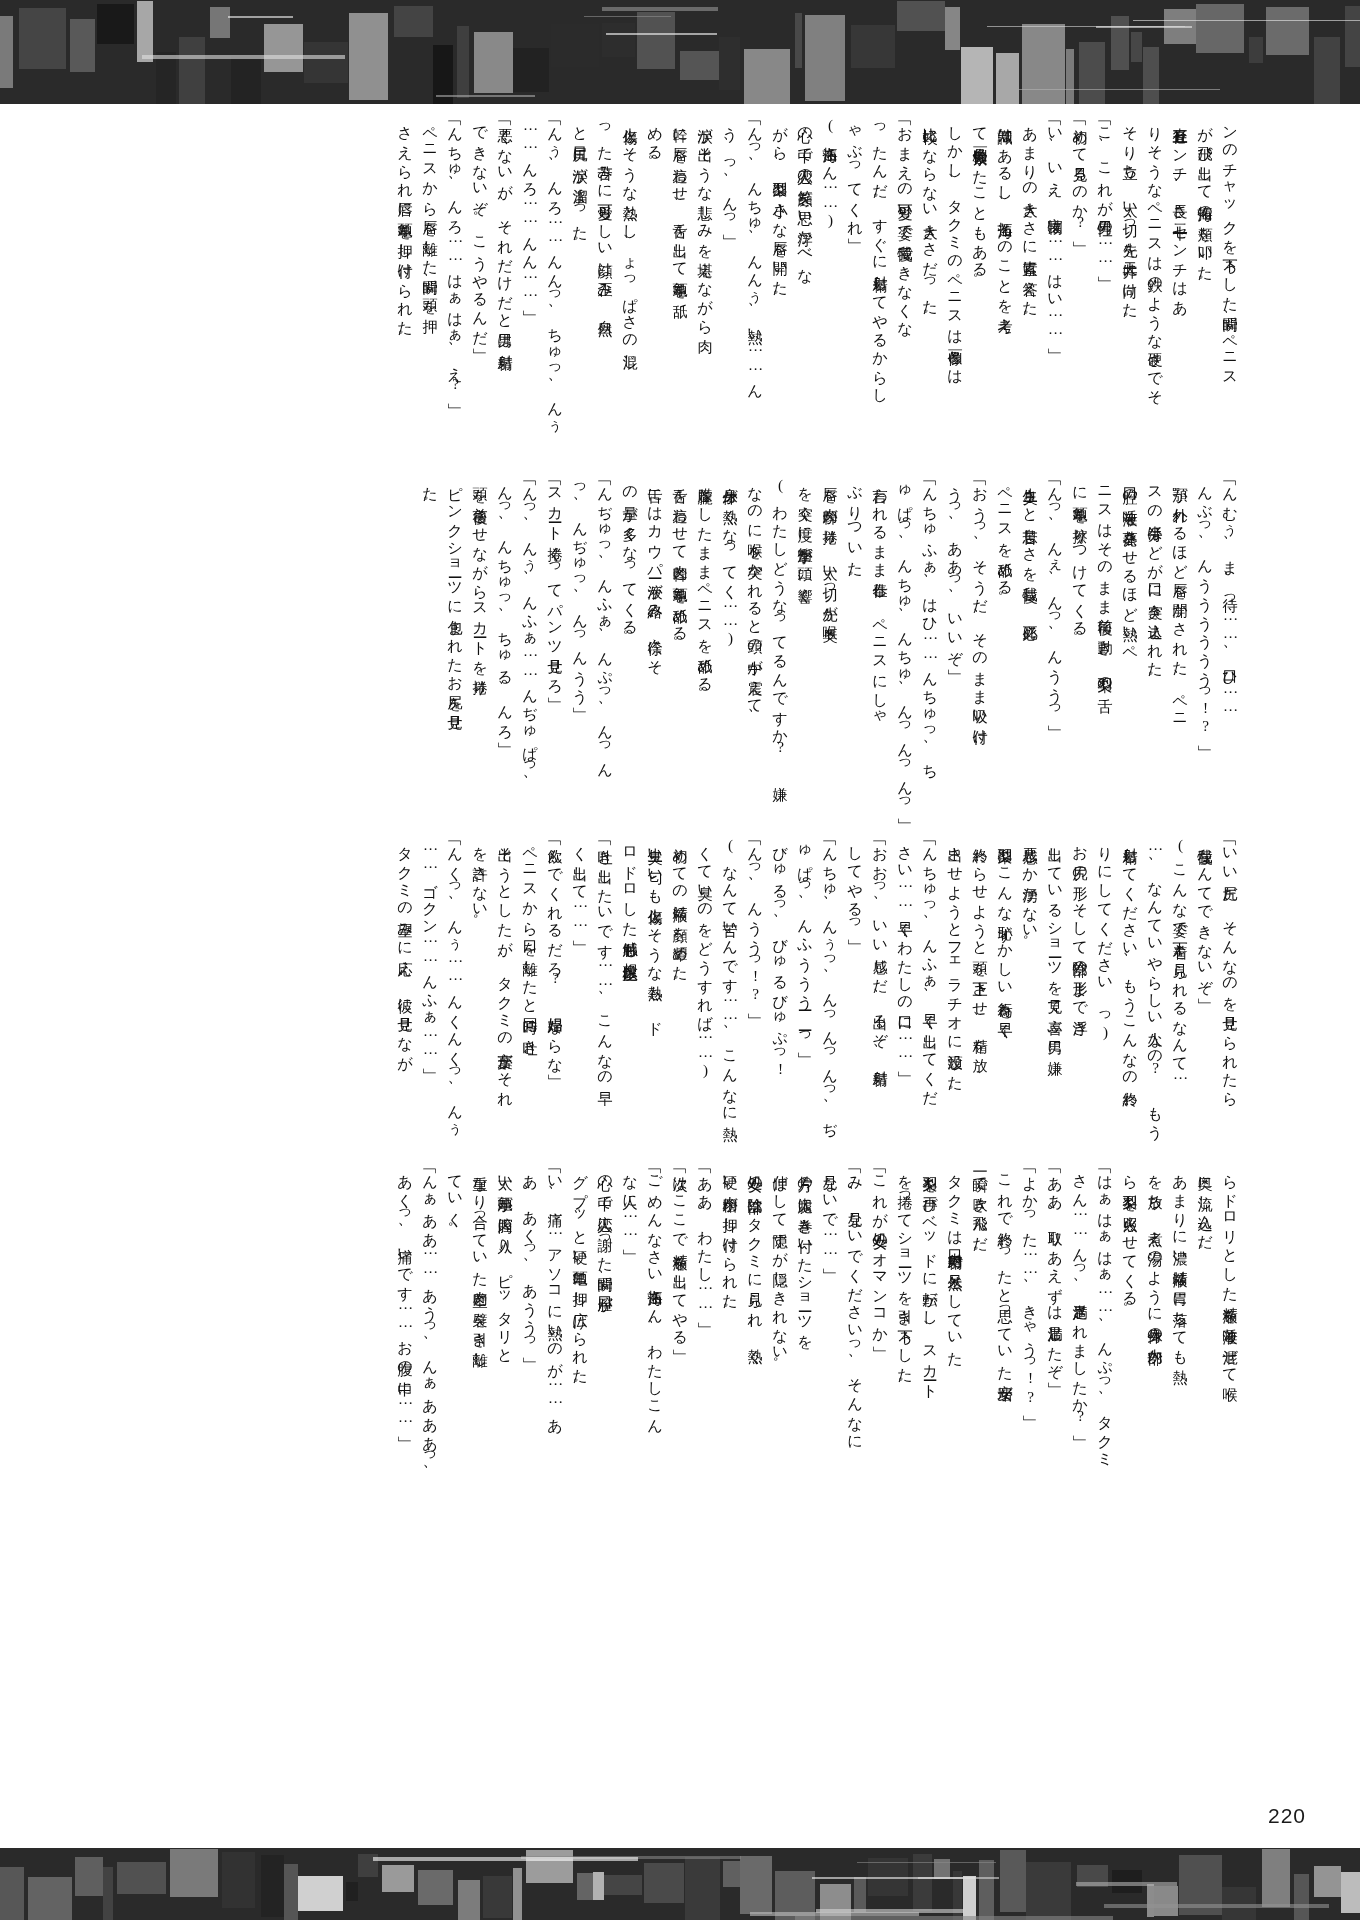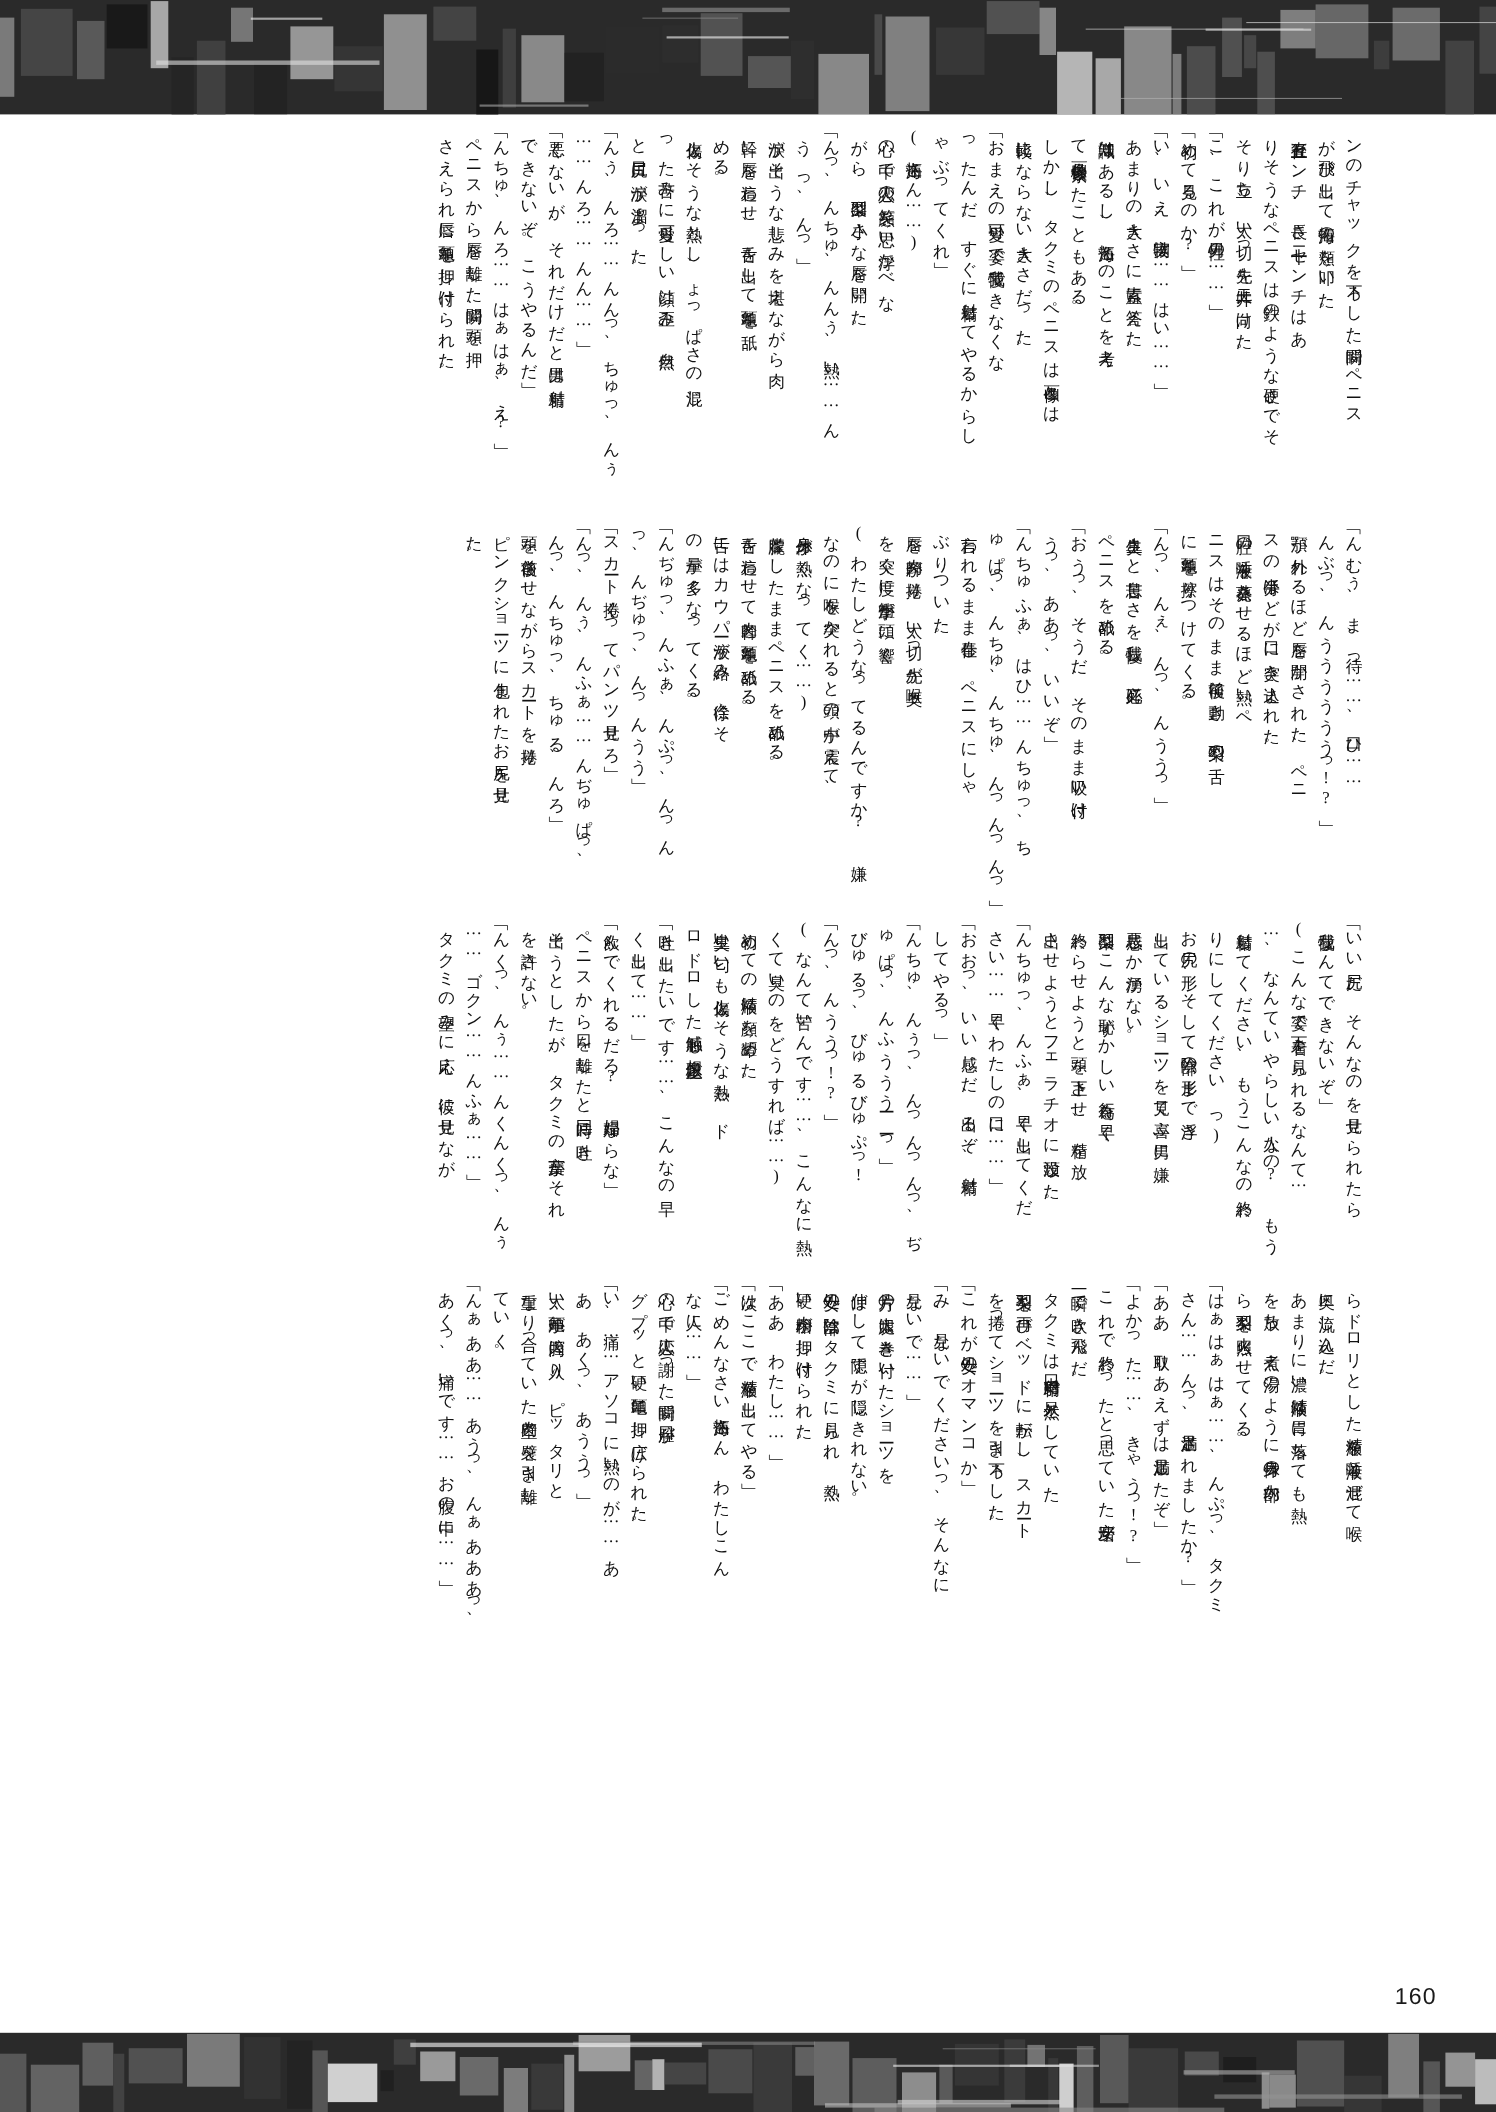--- a/index.html
+++ b/index.html
@@ -277,21 +277,21 @@
         <div class="col">「い、痛……アソコに熱いのが……あ</div>
         <div class="col">あ、あくっ、あううっ」</div>
         <div class="col">太い亀頭が膣内に入り、ピッタリと</div>
         <div class="col">重なり合っていた肉壁と襞を引き離し</div>
         <div class="col">ていく。</div>
         <div class="col">「んぁああ……あうっ、んぁあああっ、</div>
         <div class="col">あくっ、痛いです……お腹の中に……」</div>
       </div>
   </div>
 
-  <div class="page-number">160</div>
+  <div class="page-number">220</div>
 
   <div class="band bottom" id="band-bottom">
       <div class="strip" style="left: 0px; width: 24px; top: 19px; height: 55px; bottom: auto; background: rgb(94, 94, 94); opacity: 0.87;"></div>
       <div class="strip" style="left: 28px; width: 44px; top: 29px; height: 58px; bottom: auto; background: rgb(168, 168, 168); opacity: 0.46;"></div>
       <div class="strip" style="left: 75px; width: 28px; top: 9px; height: 39px; bottom: auto; background: rgb(127, 127, 127); opacity: 0.63;"></div>
       <div class="strip" style="left: 103px; width: 10px; top: 19px; height: 71px; bottom: auto; background: rgb(69, 69, 69); opacity: 0.88;"></div>
       <div class="strip" style="left: 117px; width: 49px; top: 14px; height: 32px; bottom: auto; background: rgb(119, 119, 119); opacity: 0.51;"></div>
       <div class="strip" style="left: 170px; width: 48px; top: 1px; height: 48px; bottom: auto; background: rgb(206, 206, 206); opacity: 0.49;"></div>
       <div class="strip" style="left: 222px; width: 33px; top: 4px; height: 56px; bottom: auto; background: rgb(54, 54, 54); opacity: 0.74;"></div>
       <div class="strip" style="left: 261px; width: 23px; top: 7px; height: 62px; bottom: auto; background: rgb(34, 34, 34); opacity: 0.8;"></div>

